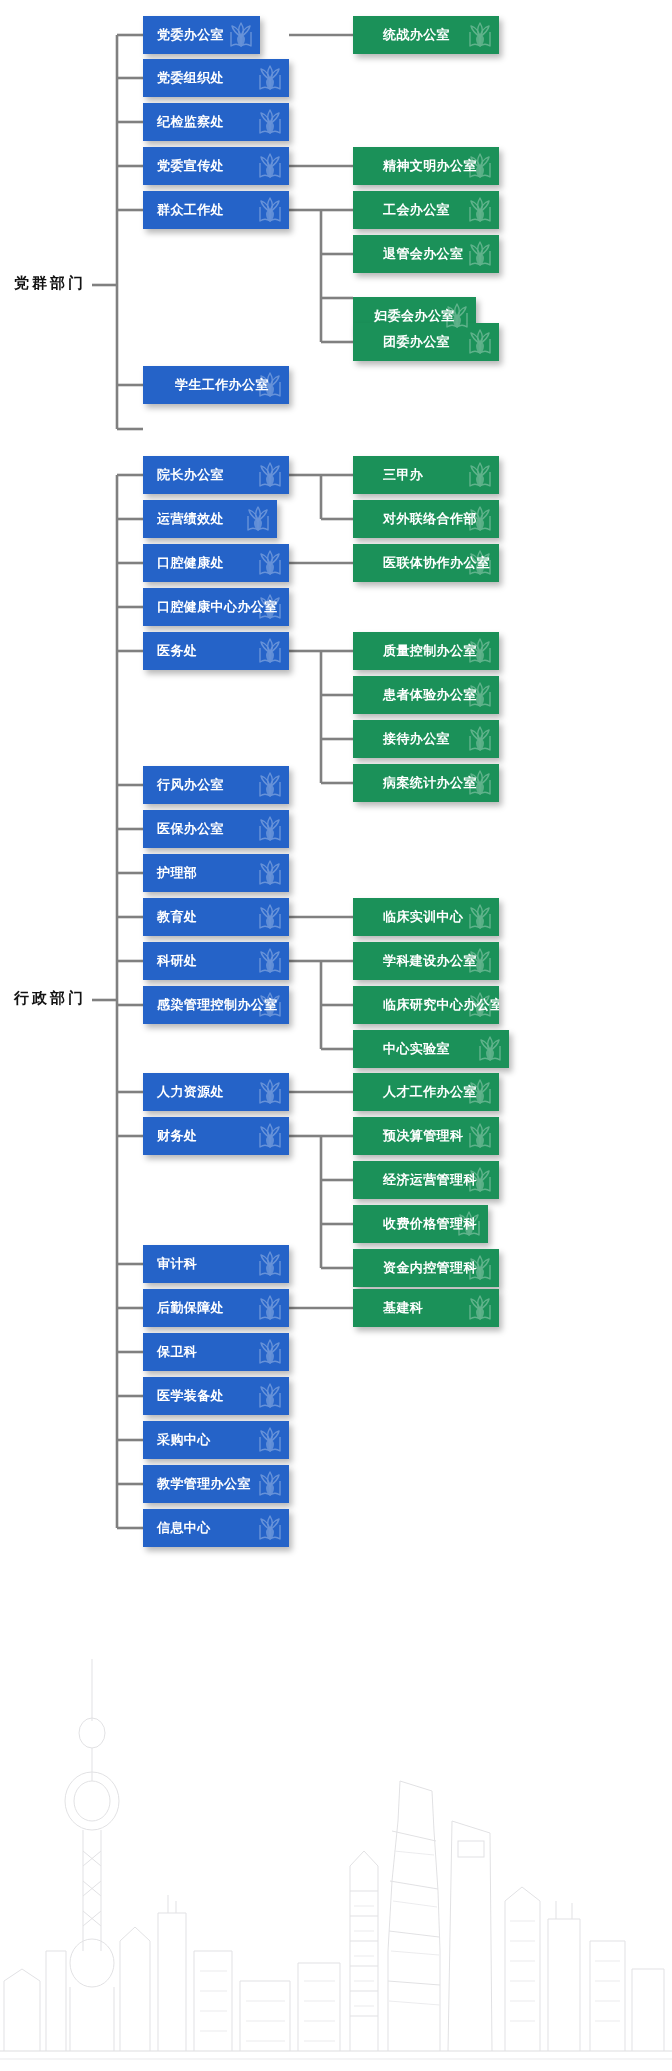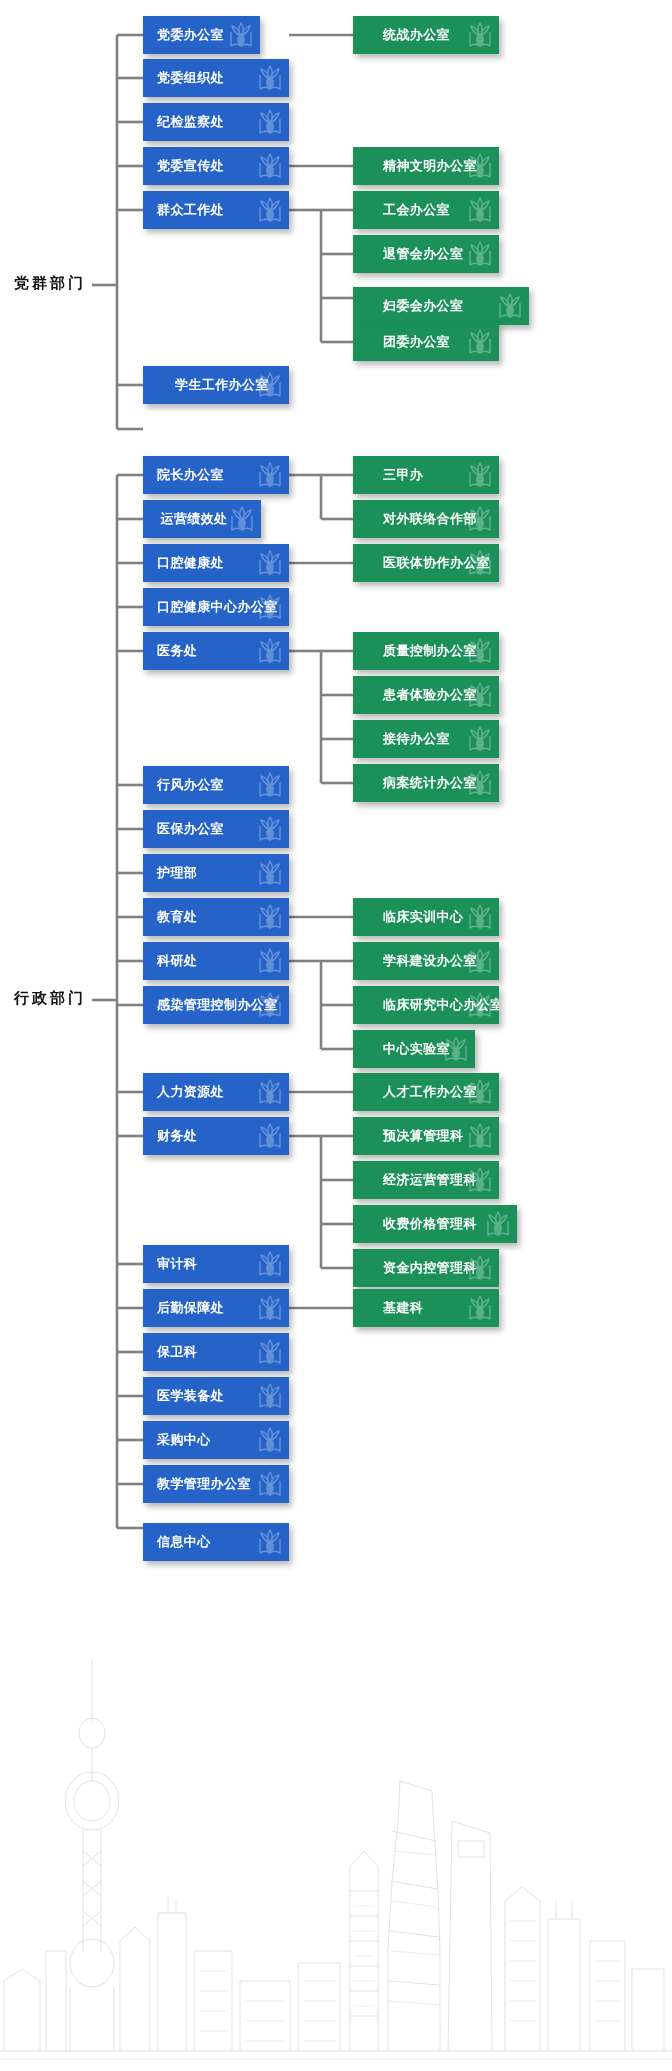--- a/index.html
+++ b/index.html
@@ -321,21 +321,21 @@
         <g fill="none" stroke="#ffffff" stroke-width="1.4" stroke-linejoin="round">
           <path d="M13 3 C10 8 10 13 13 17 C16 13 16 8 13 3 Z"></path>
           <path d="M13 17 C9 14 5 11 4 6 C8 7 12 11 13 17 Z"></path>
           <path d="M13 17 C17 14 21 11 22 6 C18 7 14 11 13 17 Z"></path>
           <path d="M3 12 L3 26 C6 24 10 24 13 26 L13 17"></path>
           <path d="M23 12 L23 26 C20 24 16 24 13 26"></path>
         </g>
         <path d="M9 19 C9 22 10.5 25 13 27 C15.5 25 17 22 17 19 C17 16.5 15 15 13 15 C11 15 9 16.5 9 19 Z" fill="#ffffff" opacity=".9"></path>
       </svg>
     </div>
-    <div class="node green" style="left: 353px; top: 287px; width: 176px;">
+    <div class="node green" style="left: 353px; top: 297px; width: 123px; justify-content: center;">
       <span class="label">妇委会办公室</span>
       <svg class="mark" viewBox="0 0 26 30">
         <g fill="none" stroke="#ffffff" stroke-width="1.4" stroke-linejoin="round">
           <path d="M13 3 C10 8 10 13 13 17 C16 13 16 8 13 3 Z"></path>
           <path d="M13 17 C9 14 5 11 4 6 C8 7 12 11 13 17 Z"></path>
           <path d="M13 17 C17 14 21 11 22 6 C18 7 14 11 13 17 Z"></path>
           <path d="M3 12 L3 26 C6 24 10 24 13 26 L13 17"></path>
           <path d="M23 12 L23 26 C20 24 16 24 13 26"></path>
         </g>
         <path d="M9 19 C9 22 10.5 25 13 27 C15.5 25 17 22 17 19 C17 16.5 15 15 13 15 C11 15 9 16.5 9 19 Z" fill="#ffffff" opacity=".9"></path>
@@ -399,21 +399,21 @@
         <g fill="none" stroke="#ffffff" stroke-width="1.4" stroke-linejoin="round">
           <path d="M13 3 C10 8 10 13 13 17 C16 13 16 8 13 3 Z"></path>
           <path d="M13 17 C9 14 5 11 4 6 C8 7 12 11 13 17 Z"></path>
           <path d="M13 17 C17 14 21 11 22 6 C18 7 14 11 13 17 Z"></path>
           <path d="M3 12 L3 26 C6 24 10 24 13 26 L13 17"></path>
           <path d="M23 12 L23 26 C20 24 16 24 13 26"></path>
         </g>
         <path d="M9 19 C9 22 10.5 25 13 27 C15.5 25 17 22 17 19 C17 16.5 15 15 13 15 C11 15 9 16.5 9 19 Z" fill="#ffffff" opacity=".9"></path>
       </svg>
     </div>
-    <div class="node blue" style="left: 143px; top: 500px; width: 118px; justify-content: center;">
+    <div class="node blue" style="left: 143px; top: 500px; width: 134px;">
       <span class="label">运营绩效处</span>
       <svg class="mark" viewBox="0 0 26 30">
         <g fill="none" stroke="#ffffff" stroke-width="1.4" stroke-linejoin="round">
           <path d="M13 3 C10 8 10 13 13 17 C16 13 16 8 13 3 Z"></path>
           <path d="M13 17 C9 14 5 11 4 6 C8 7 12 11 13 17 Z"></path>
           <path d="M13 17 C17 14 21 11 22 6 C18 7 14 11 13 17 Z"></path>
           <path d="M3 12 L3 26 C6 24 10 24 13 26 L13 17"></path>
           <path d="M23 12 L23 26 C20 24 16 24 13 26"></path>
         </g>
         <path d="M9 19 C9 22 10.5 25 13 27 C15.5 25 17 22 17 19 C17 16.5 15 15 13 15 C11 15 9 16.5 9 19 Z" fill="#ffffff" opacity=".9"></path>
@@ -620,21 +620,21 @@
         <g fill="none" stroke="#ffffff" stroke-width="1.4" stroke-linejoin="round">
           <path d="M13 3 C10 8 10 13 13 17 C16 13 16 8 13 3 Z"></path>
           <path d="M13 17 C9 14 5 11 4 6 C8 7 12 11 13 17 Z"></path>
           <path d="M13 17 C17 14 21 11 22 6 C18 7 14 11 13 17 Z"></path>
           <path d="M3 12 L3 26 C6 24 10 24 13 26 L13 17"></path>
           <path d="M23 12 L23 26 C20 24 16 24 13 26"></path>
         </g>
         <path d="M9 19 C9 22 10.5 25 13 27 C15.5 25 17 22 17 19 C17 16.5 15 15 13 15 C11 15 9 16.5 9 19 Z" fill="#ffffff" opacity=".9"></path>
       </svg>
     </div>
-    <div class="node green" style="left: 353px; top: 1030px; width: 122px;">
+    <div class="node green" style="left: 353px; top: 1030px; width: 156px;">
       <span class="label">中心实验室</span>
       <svg class="mark" viewBox="0 0 26 30">
         <g fill="none" stroke="#ffffff" stroke-width="1.4" stroke-linejoin="round">
           <path d="M13 3 C10 8 10 13 13 17 C16 13 16 8 13 3 Z"></path>
           <path d="M13 17 C9 14 5 11 4 6 C8 7 12 11 13 17 Z"></path>
           <path d="M13 17 C17 14 21 11 22 6 C18 7 14 11 13 17 Z"></path>
           <path d="M3 12 L3 26 C6 24 10 24 13 26 L13 17"></path>
           <path d="M23 12 L23 26 C20 24 16 24 13 26"></path>
         </g>
         <path d="M9 19 C9 22 10.5 25 13 27 C15.5 25 17 22 17 19 C17 16.5 15 15 13 15 C11 15 9 16.5 9 19 Z" fill="#ffffff" opacity=".9"></path>
@@ -711,21 +711,21 @@
         <g fill="none" stroke="#ffffff" stroke-width="1.4" stroke-linejoin="round">
           <path d="M13 3 C10 8 10 13 13 17 C16 13 16 8 13 3 Z"></path>
           <path d="M13 17 C9 14 5 11 4 6 C8 7 12 11 13 17 Z"></path>
           <path d="M13 17 C17 14 21 11 22 6 C18 7 14 11 13 17 Z"></path>
           <path d="M3 12 L3 26 C6 24 10 24 13 26 L13 17"></path>
           <path d="M23 12 L23 26 C20 24 16 24 13 26"></path>
         </g>
         <path d="M9 19 C9 22 10.5 25 13 27 C15.5 25 17 22 17 19 C17 16.5 15 15 13 15 C11 15 9 16.5 9 19 Z" fill="#ffffff" opacity=".9"></path>
       </svg>
     </div>
-    <div class="node green" style="left: 353px; top: 1205px; width: 164px; text-align: center;">
+    <div class="node green" style="left: 353px; top: 1205px; width: 135px; text-align: center;">
       <span class="label">收费价格管理科</span>
       <svg class="mark" viewBox="0 0 26 30">
         <g fill="none" stroke="#ffffff" stroke-width="1.4" stroke-linejoin="round">
           <path d="M13 3 C10 8 10 13 13 17 C16 13 16 8 13 3 Z"></path>
           <path d="M13 17 C9 14 5 11 4 6 C8 7 12 11 13 17 Z"></path>
           <path d="M13 17 C17 14 21 11 22 6 C18 7 14 11 13 17 Z"></path>
           <path d="M3 12 L3 26 C6 24 10 24 13 26 L13 17"></path>
           <path d="M23 12 L23 26 C20 24 16 24 13 26"></path>
         </g>
         <path d="M9 19 C9 22 10.5 25 13 27 C15.5 25 17 22 17 19 C17 16.5 15 15 13 15 C11 15 9 16.5 9 19 Z" fill="#ffffff" opacity=".9"></path>
@@ -828,21 +828,21 @@
         <g fill="none" stroke="#ffffff" stroke-width="1.4" stroke-linejoin="round">
           <path d="M13 3 C10 8 10 13 13 17 C16 13 16 8 13 3 Z"></path>
           <path d="M13 17 C9 14 5 11 4 6 C8 7 12 11 13 17 Z"></path>
           <path d="M13 17 C17 14 21 11 22 6 C18 7 14 11 13 17 Z"></path>
           <path d="M3 12 L3 26 C6 24 10 24 13 26 L13 17"></path>
           <path d="M23 12 L23 26 C20 24 16 24 13 26"></path>
         </g>
         <path d="M9 19 C9 22 10.5 25 13 27 C15.5 25 17 22 17 19 C17 16.5 15 15 13 15 C11 15 9 16.5 9 19 Z" fill="#ffffff" opacity=".9"></path>
       </svg>
     </div>
-    <div class="node blue" style="left: 143px; top: 1509px; width: 146px; margin-top: 14px;">
+    <div class="node blue" style="left: 143px; top: 1509px; width: 146px;">
       <span class="label">信息中心</span>
       <svg class="mark" viewBox="0 0 26 30">
         <g fill="none" stroke="#ffffff" stroke-width="1.4" stroke-linejoin="round">
           <path d="M13 3 C10 8 10 13 13 17 C16 13 16 8 13 3 Z"></path>
           <path d="M13 17 C9 14 5 11 4 6 C8 7 12 11 13 17 Z"></path>
           <path d="M13 17 C17 14 21 11 22 6 C18 7 14 11 13 17 Z"></path>
           <path d="M3 12 L3 26 C6 24 10 24 13 26 L13 17"></path>
           <path d="M23 12 L23 26 C20 24 16 24 13 26"></path>
         </g>
         <path d="M9 19 C9 22 10.5 25 13 27 C15.5 25 17 22 17 19 C17 16.5 15 15 13 15 C11 15 9 16.5 9 19 Z" fill="#ffffff" opacity=".9"></path>

